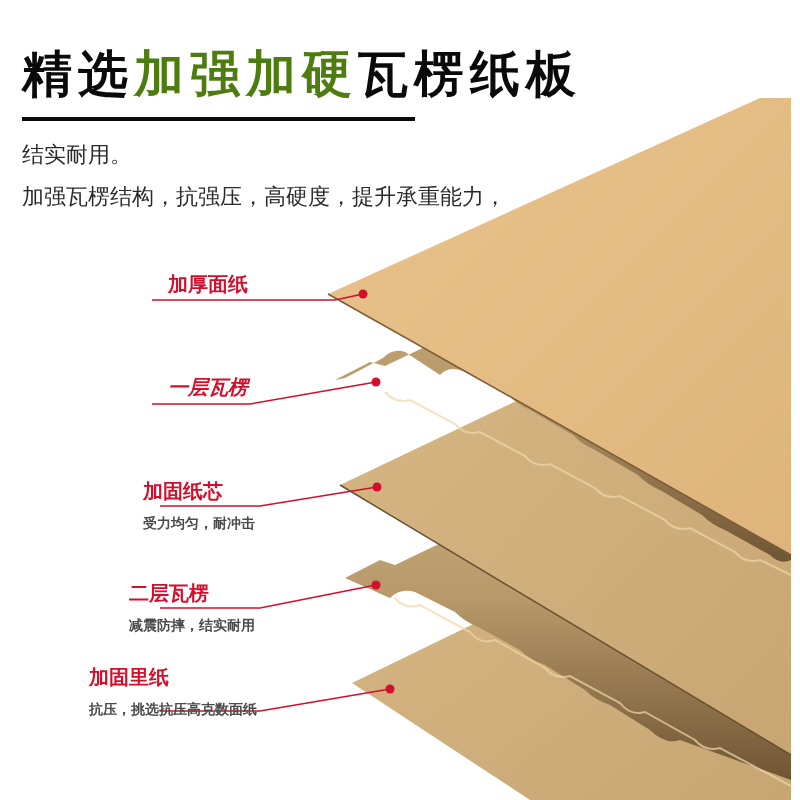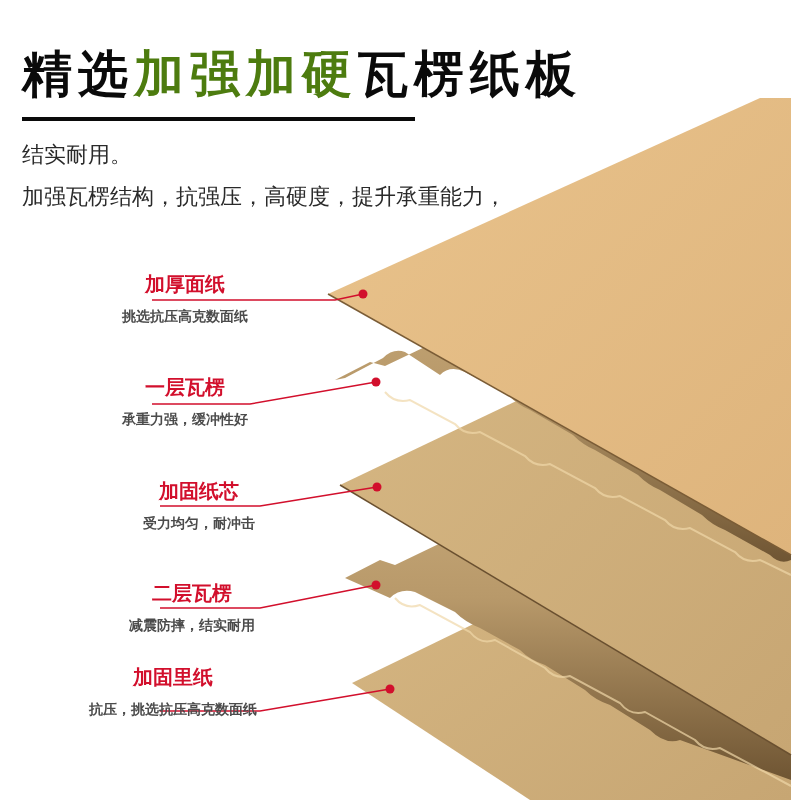--- a/index.html
+++ b/index.html
@@ -5,21 +5,21 @@
     html, body { margin: 0; padding: 0; background: #ffffff; }
     body { width: 800px; height: 800px; position: relative; overflow: hidden;
            font-family: "DejaVu Sans", "Liberation Sans", sans-serif; }
     .title { position: absolute; left: 22px; top: 44px; font-size: 50px; font-weight: bold;
              letter-spacing: 6px; color: #0a0a0a; line-height: 60px; white-space: nowrap; }
     .title .hl { color: #4d7c0f; }
     .title-rule { position: absolute; left: 22px; top: 117px; width: 393px; height: 4px; background: #0a0a0a; }
     .subtitle { position: absolute; left: 22px; top: 134px; width: 600px; font-size: 22px;
                 line-height: 42px; color: #2a2a2a; }
     .art { position: absolute; left: 0; top: 0; width: 800px; height: 800px; }
-    .callout { position: absolute; text-align: center; }
+    .callout { position: absolute; text-align: left; }
     .callout .head { font-size: 20px; font-weight: bold; color: #d20f2c; line-height: 26px; white-space: nowrap; }
     .callout .desc { font-size: 14px; font-weight: bold; color: #4b4b4b; line-height: 22px; white-space: nowrap; margin-top: 8px; }
   </style>
 </head>
 <body>
 
 <div class="title">
   <span>精选</span><span class="hl">加强加硬</span><span>瓦楞纸板</span>
 </div>
 <div class="title-rule"></div>
@@ -89,25 +89,23 @@
     <circle cx="377" cy="487" r="4.5" stroke="none"></circle>
     <polyline points="160,608 260,608 376,585" fill="none"></polyline>
     <circle cx="376" cy="585" r="4.5" stroke="none"></circle>
     <polyline points="160,711 260,711 390,689" fill="none"></polyline>
     <circle cx="390" cy="689" r="4.5" stroke="none"></circle>
   </g>
 </svg>
 
 <div class="callout" style="right:552px; top:271px;">
   <div class="head">加厚面纸</div>
-  <div class="desc">挑选抗压高克数面纸</div>
 </div>
-<div class="callout" style="right:552px; top:374px;">
+<div class="callout" style="right:552px; top:374px;font-style:italic;">
   <div class="head">一层瓦楞</div>
-  <div class="desc">承重力强，缓冲性好</div>
 </div>
 <div class="callout" style="right:545px; top:478px;">
   <div class="head">加固纸芯</div>
   <div class="desc">受力均匀，耐冲击</div>
 </div>
 <div class="callout" style="right:545px; top:580px;">
   <div class="head">二层瓦楞</div>
   <div class="desc">减震防摔，结实耐用</div>
 </div>
 <div class="callout" style="right:543px; top:664px;">

